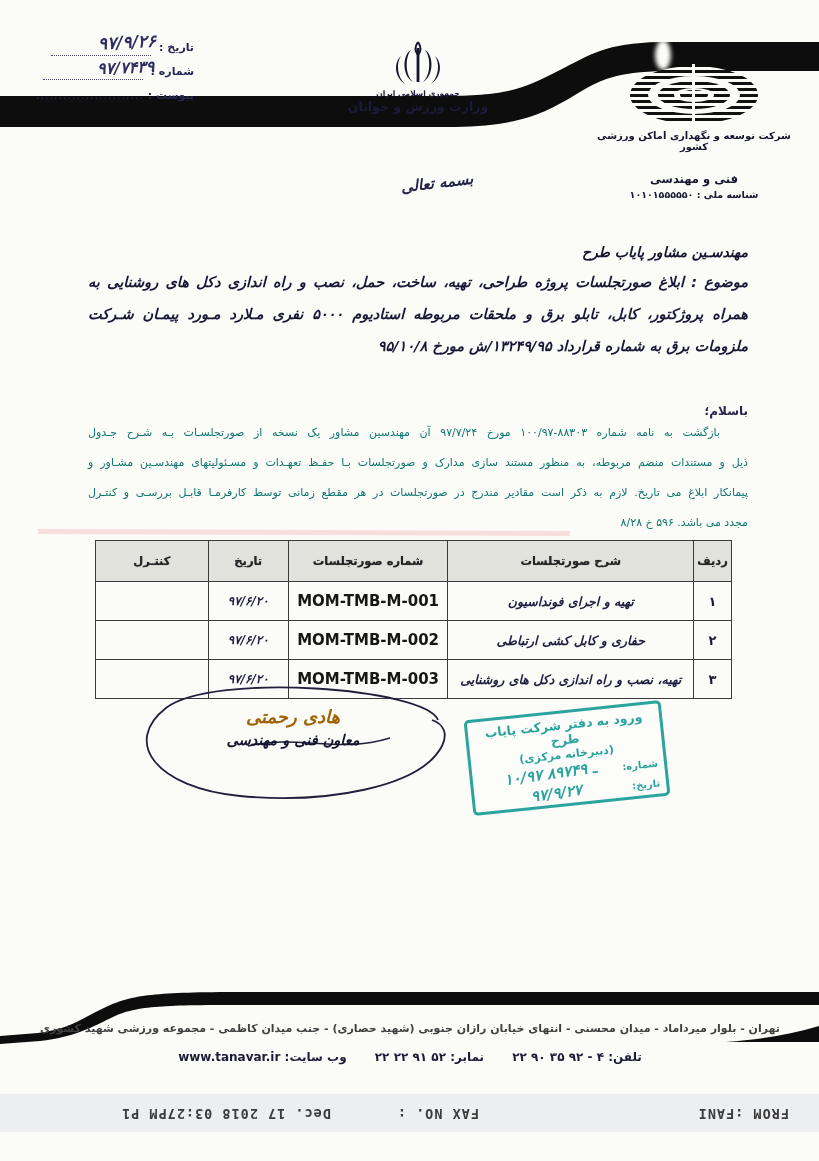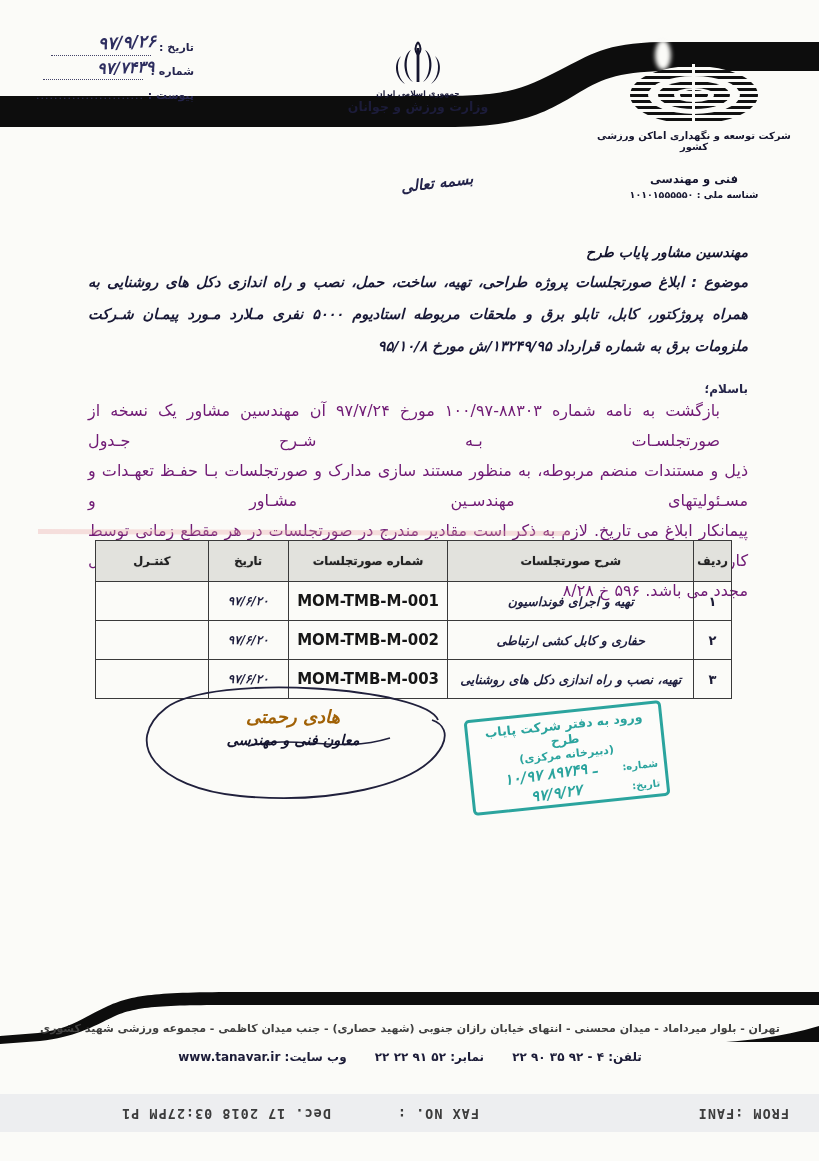--- a/index.html
+++ b/index.html
@@ -37,22 +37,22 @@
   .basmala{
     position:absolute;top:174px;left:372px;width:130px;text-align:center;
     font-family:"DejaVu Serif","Liberation Serif",serif;font-style:italic;font-weight:bold;
     font-size:15px;color:#23234a;transform:rotate(-7deg);
   }
   
   .letter{position:absolute;top:244px;left:88px;width:660px;direction:rtl;}
   .recipient{font-size:14px;font-weight:bold;font-style:italic;color:#14142e;margin-bottom:6px;}
   .subject-line{font-size:14.5px;font-weight:bold;font-style:italic;color:#181836;line-height:32px;text-align:justify;text-align-last:justify;}
   .subject-line.last{text-align-last:right;}
-  .salutation{margin-top:20px;font-size:12px;font-weight:bold;color:#26264a;}
-  .body-line{font-size:16px;color:#701a75;line-height:30px;text-align:justify;text-align-last:justify;}
+  .salutation{margin-top:42px;font-size:12px;font-weight:bold;color:#26264a;}
+  .body-line{font-size:11px;color:#0f766e;line-height:30px;text-align:justify;text-align-last:justify;}
   .body-line.last{text-align-last:right;}
   .indent{padding-right:28px;}
   
   .minutes{position:absolute;top:540px;left:95px;width:637px;direction:rtl;border-collapse:collapse;}
   .minutes th,.minutes td{border:1.6px solid #3a3a3a;}
   .minutes th{
     background:#e2e2dd;height:38px;font-size:11.5px;font-weight:bold;color:#222;
     text-shadow:0 0 1px #777;
   }
   .minutes td{height:36px;text-align:center;vertical-align:middle;}
@@ -165,21 +165,21 @@
     <div class="org-division">فنی و مهندسی</div>
     <div class="org-id">
       <span>شناسه ملی :</span>
       <span>۱۰۱۰۱۵۵۵۵۵۰</span>
     </div>
   </div>
 
   <div class="basmala">بسمه تعالی</div>
 
   <div class="letter">
-    <div class="recipient">مهندسین مشاور پایاب طرح</div>
+    <div class="recipient">مهندسـین مشاور پایاب طرح</div>
     <div class="subject-line">موضوع : ابلاغ صورتجلسات پروژه طراحی، تهیه، ساخت، حمل، نصب و راه اندازی دکل های روشنایی به</div>
     <div class="subject-line">همراه پروژکتور، کابل، تابلو برق و ملحقات مربوطه استادیوم ۵۰۰۰ نفری مـلارد مـورد پیمـان شـرکت</div>
     <div class="subject-line last">ملزومات برق به شماره قرارداد ۱۳۲۴۹/۹۵/ش مورخ ۹۵/۱۰/۸</div>
     <div class="salutation">باسلام؛</div>
     <div class="body-line indent">بازگشت به نامه شماره ۸۸۳۰۳-۱۰۰/۹۷ مورخ ۹۷/۷/۲۴ آن مهندسین مشاور یک نسخه از صورتجلسـات بـه شـرح جـدول</div>
     <div class="body-line">ذیل و مستندات منضم مربوطه، به منظور مستند سازی مدارک و صورتجلسات بـا حفـظ تعهـدات و مسـئولیتهای مهندسـین مشـاور و</div>
     <div class="body-line">پیمانکار ابلاغ می تاریخ. لازم به ذکر است مقادیر مندرج در صورتجلسات در هر مقطع زمانی توسط کارفرمـا قابـل بررسـی و کنتـرل</div>
     <div class="body-line last">مجدد می باشد.  ۵۹۶ خ ۸/۲۸</div>
   </div>
 

